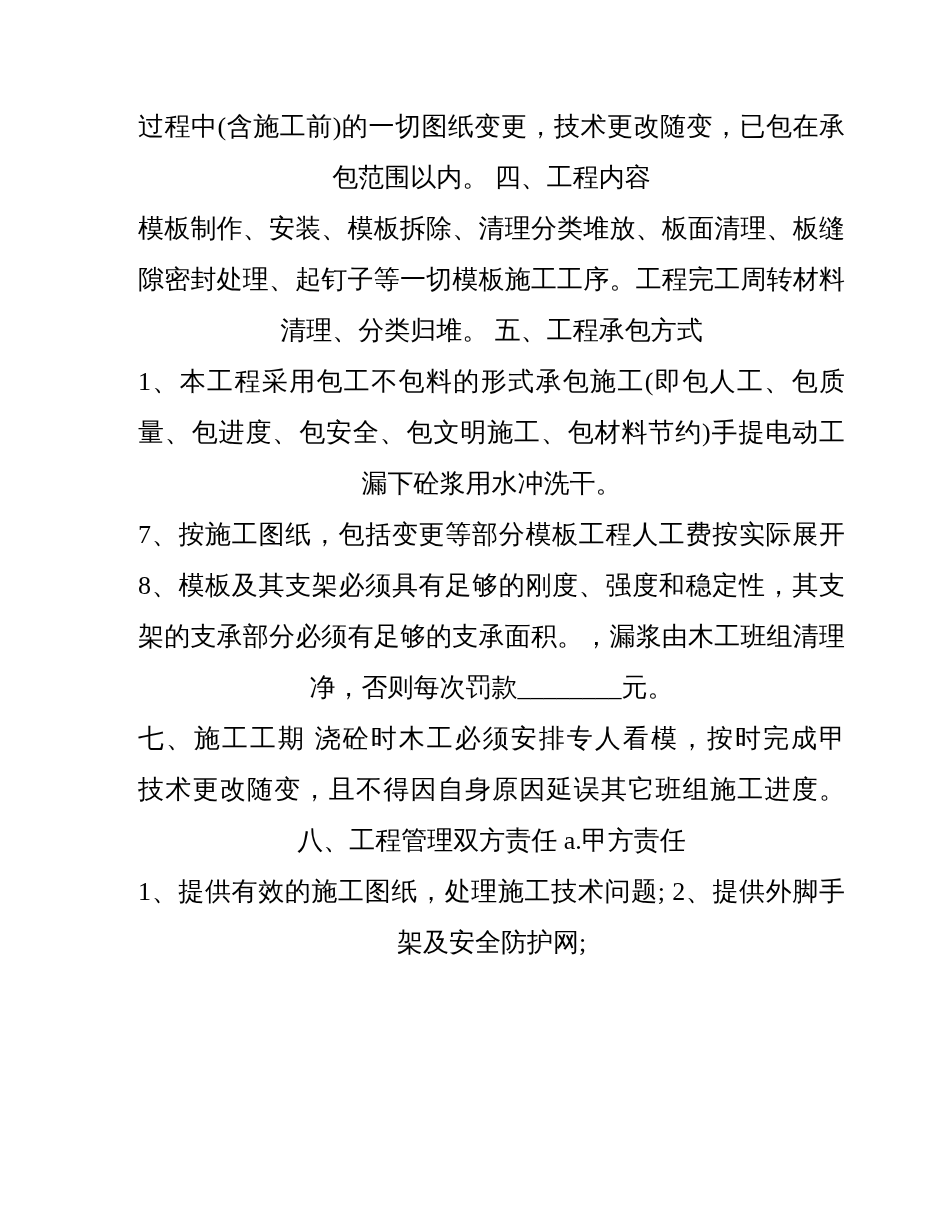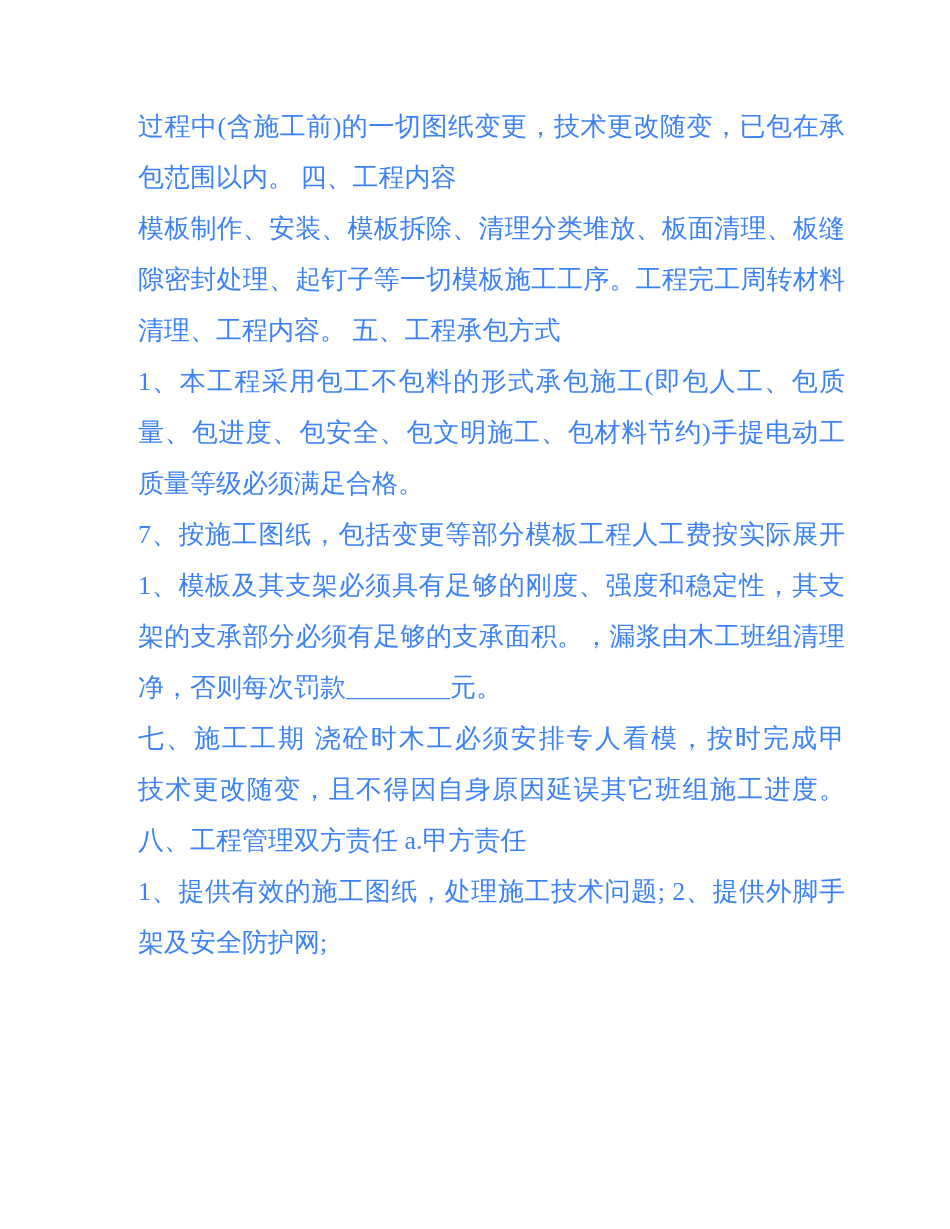--- a/index.html
+++ b/index.html
@@ -25,43 +25,43 @@
     width: 707px;
     font-family: "Liberation Serif", "DejaVu Serif", serif;
     font-size: 26px;
     line-height: 51px;
     color: #1a1a1a;
     font-weight: 400;
   }
   .line {
     height: 51px;
     white-space: pre;
-    text-align: left;
+    text-align: center;
   }
   .line.just {
     white-space: normal;
     text-align: justify;
     text-align-last: justify;
   }
 </style>
 </head>
 <body style="background: rgb(255, 255, 255);">
 
 <div class="page">
-  <div class="text-block" id="contract-text" style="color: #3b82f6;">
+  <div class="text-block" id="contract-text" style="color: #000000;">
       <div class="line just">过程中(含施工前)的一切图纸变更，技术更改随变，已包在承</div>
       <div class="line">包范围以内。 四、工程内容</div>
       <div class="line just">模板制作、安装、模板拆除、清理分类堆放、板面清理、板缝</div>
       <div class="line just">隙密封处理、起钉子等一切模板施工工序。工程完工周转材料</div>
-      <div class="line">清理、工程内容。 五、工程承包方式</div>
+      <div class="line">清理、分类归堆。 五、工程承包方式</div>
       <div class="line just">1、本工程采用包工不包料的形式承包施工(即包人工、包质</div>
       <div class="line just">量、包进度、包安全、包文明施工、包材料节约)手提电动工</div>
-      <div class="line">质量等级必须满足合格。</div>
+      <div class="line">漏下砼浆用水冲洗干。</div>
       <div class="line just">7、按施工图纸，包括变更等部分模板工程人工费按实际展开</div>
-      <div class="line just">1、模板及其支架必须具有足够的刚度、强度和稳定性，其支</div>
+      <div class="line just">8、模板及其支架必须具有足够的刚度、强度和稳定性，其支</div>
       <div class="line just">架的支承部分必须有足够的支承面积。，漏浆由木工班组清理</div>
       <div class="line">净，否则每次罚款________元。</div>
       <div class="line just">七、施工工期 浇砼时木工必须安排专人看模，按时完成甲</div>
       <div class="line just">技术更改随变，且不得因自身原因延误其它班组施工进度。</div>
       <div class="line">八、工程管理双方责任 a.甲方责任</div>
       <div class="line just">1、提供有效的施工图纸，处理施工技术问题; 2、提供外脚手</div>
       <div class="line">架及安全防护网;</div>
     </div>
 </div>
 

